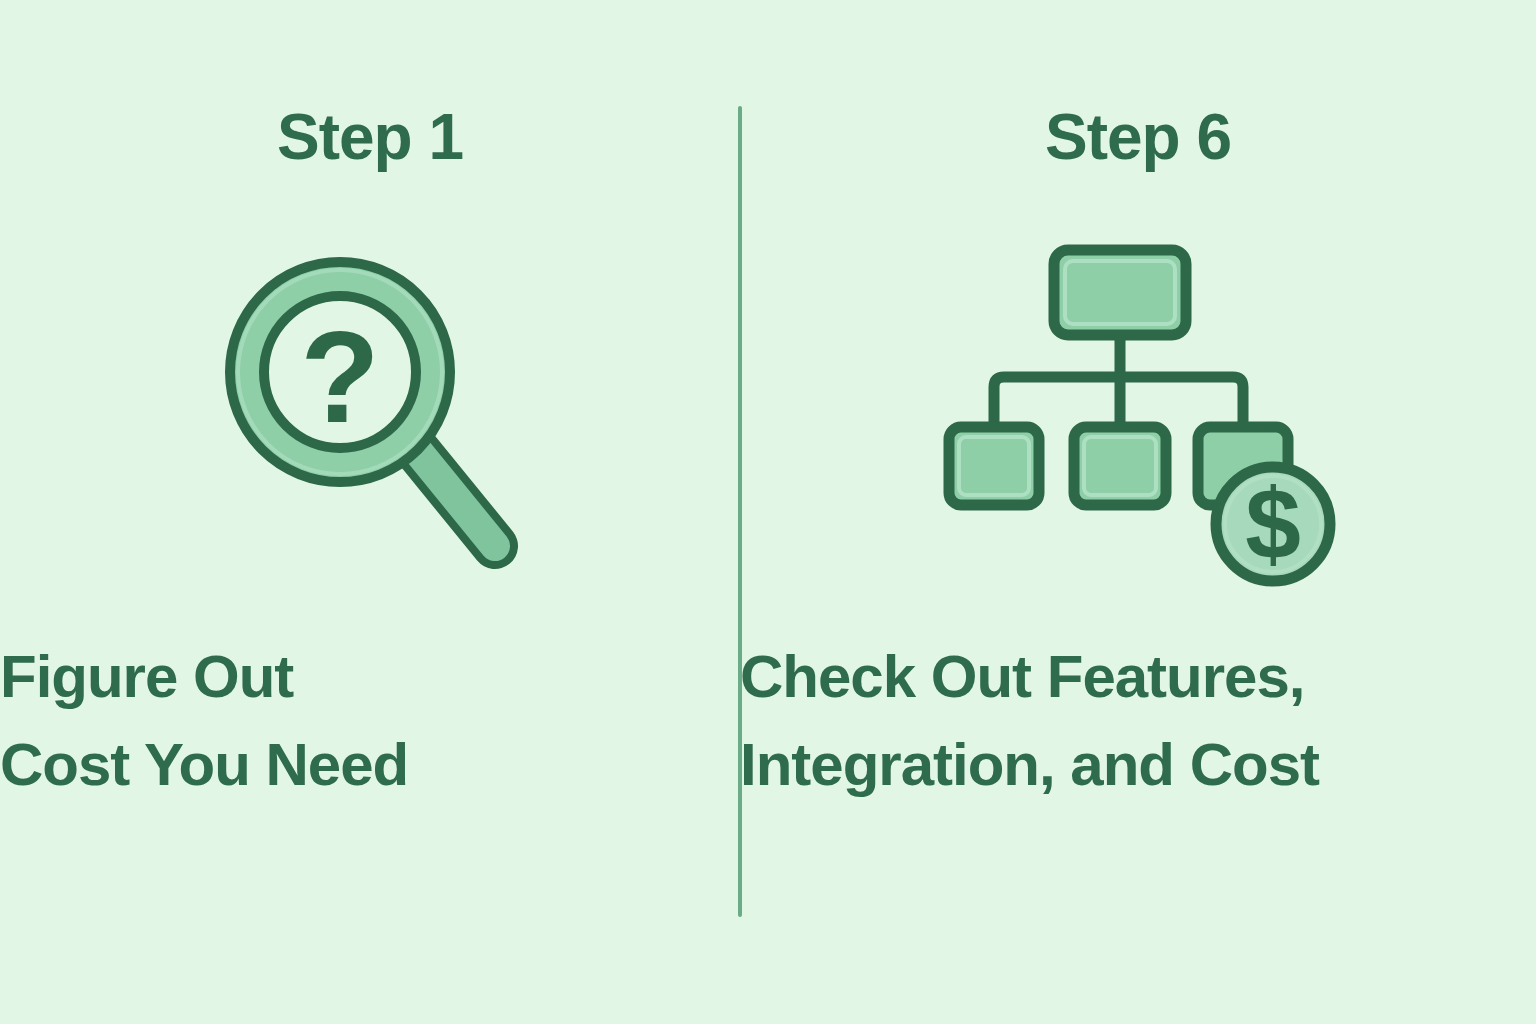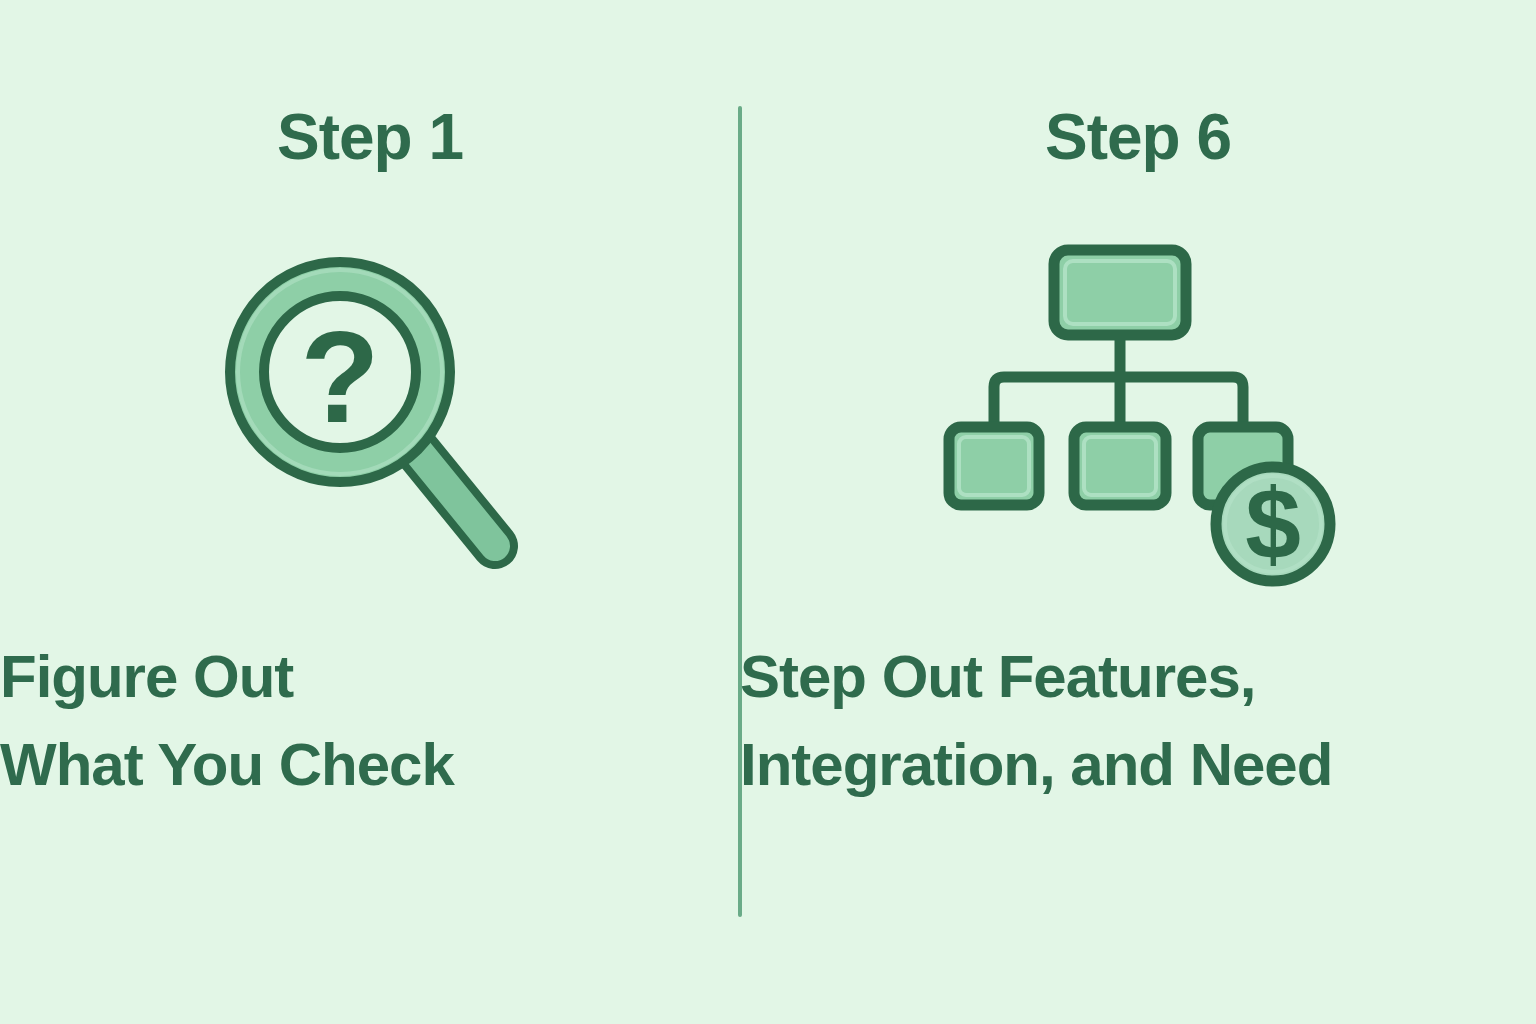--- a/index.html
+++ b/index.html
@@ -88,21 +88,21 @@
         <circle cx="120" cy="118" r="102" class="inner" stroke-width="4" opacity="0.55"></circle>
 
         <circle cx="120" cy="118" r="76" fill="var(--bg)" stroke="var(--stroke)" stroke-width="10"></circle>
 
         <text x="120" y="168" font-size="130" text-anchor="middle">?</text>
       </svg>
     </div>
 
     <div class="caption">
       <span class="line">Figure Out</span>
-      <span class="line">What You Check</span>
+      <span class="line">Cost You Need</span>
     </div>
   </section>
 
   <div class="divider"></div>
 
   <section class="column right">
     <h2 class="step-label">Step 6</h2>
 
     <div class="icon-wrap">
       <svg width="405" height="355" viewBox="0 0 405 355">
@@ -118,18 +118,18 @@
         <rect x="148" y="200" width="72" height="58" rx="7" class="inner" stroke-width="4" opacity="0.8"></rect>
         <rect x="262" y="190" width="90" height="78" rx="12" class="shape" stroke-width="11"></rect>
 
         <circle cx="337" cy="287" r="57" fill="var(--coin-fill)" stroke="var(--stroke)" stroke-width="11"></circle>
         <circle cx="337" cy="287" r="48" class="inner" stroke-width="4" opacity="0.6"></circle>
         <text x="337" y="322" font-size="100" text-anchor="middle">$</text>
       </svg>
     </div>
 
     <div class="caption">
-      <span class="line">Step Out Features,</span>
-      <span class="line">Integration, and Need</span>
+      <span class="line">Check Out Features,</span>
+      <span class="line">Integration, and Cost</span>
     </div>
   </section>
 
 </div>
 
 </body></html>

